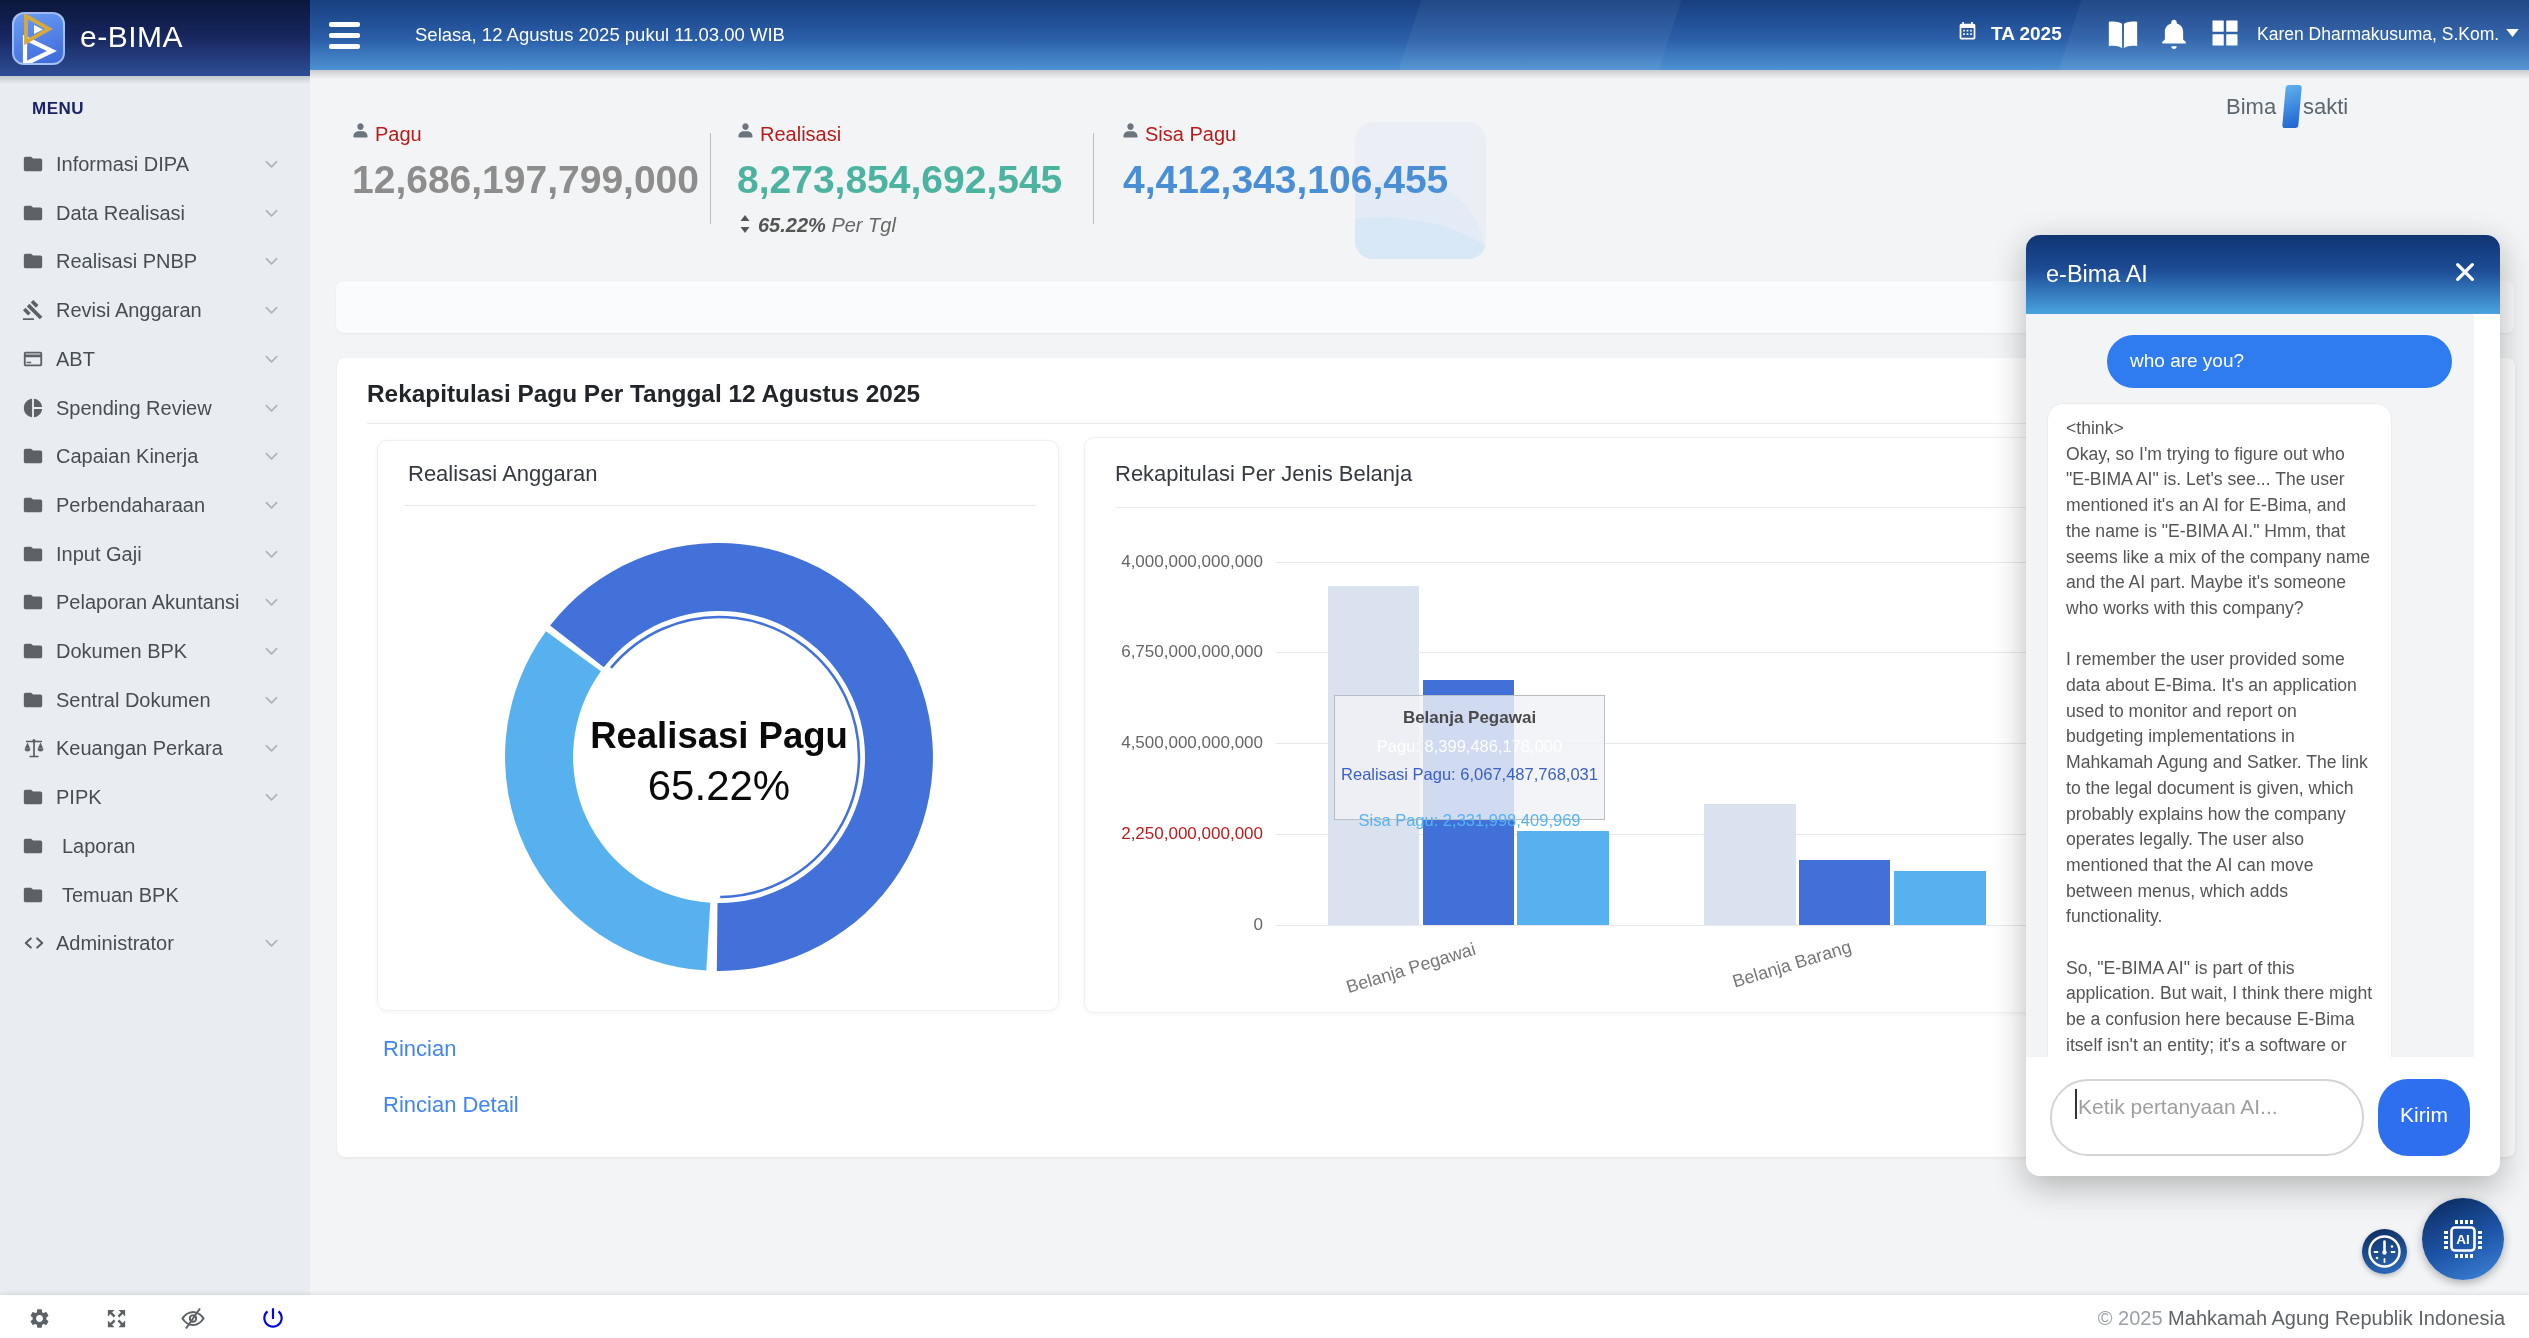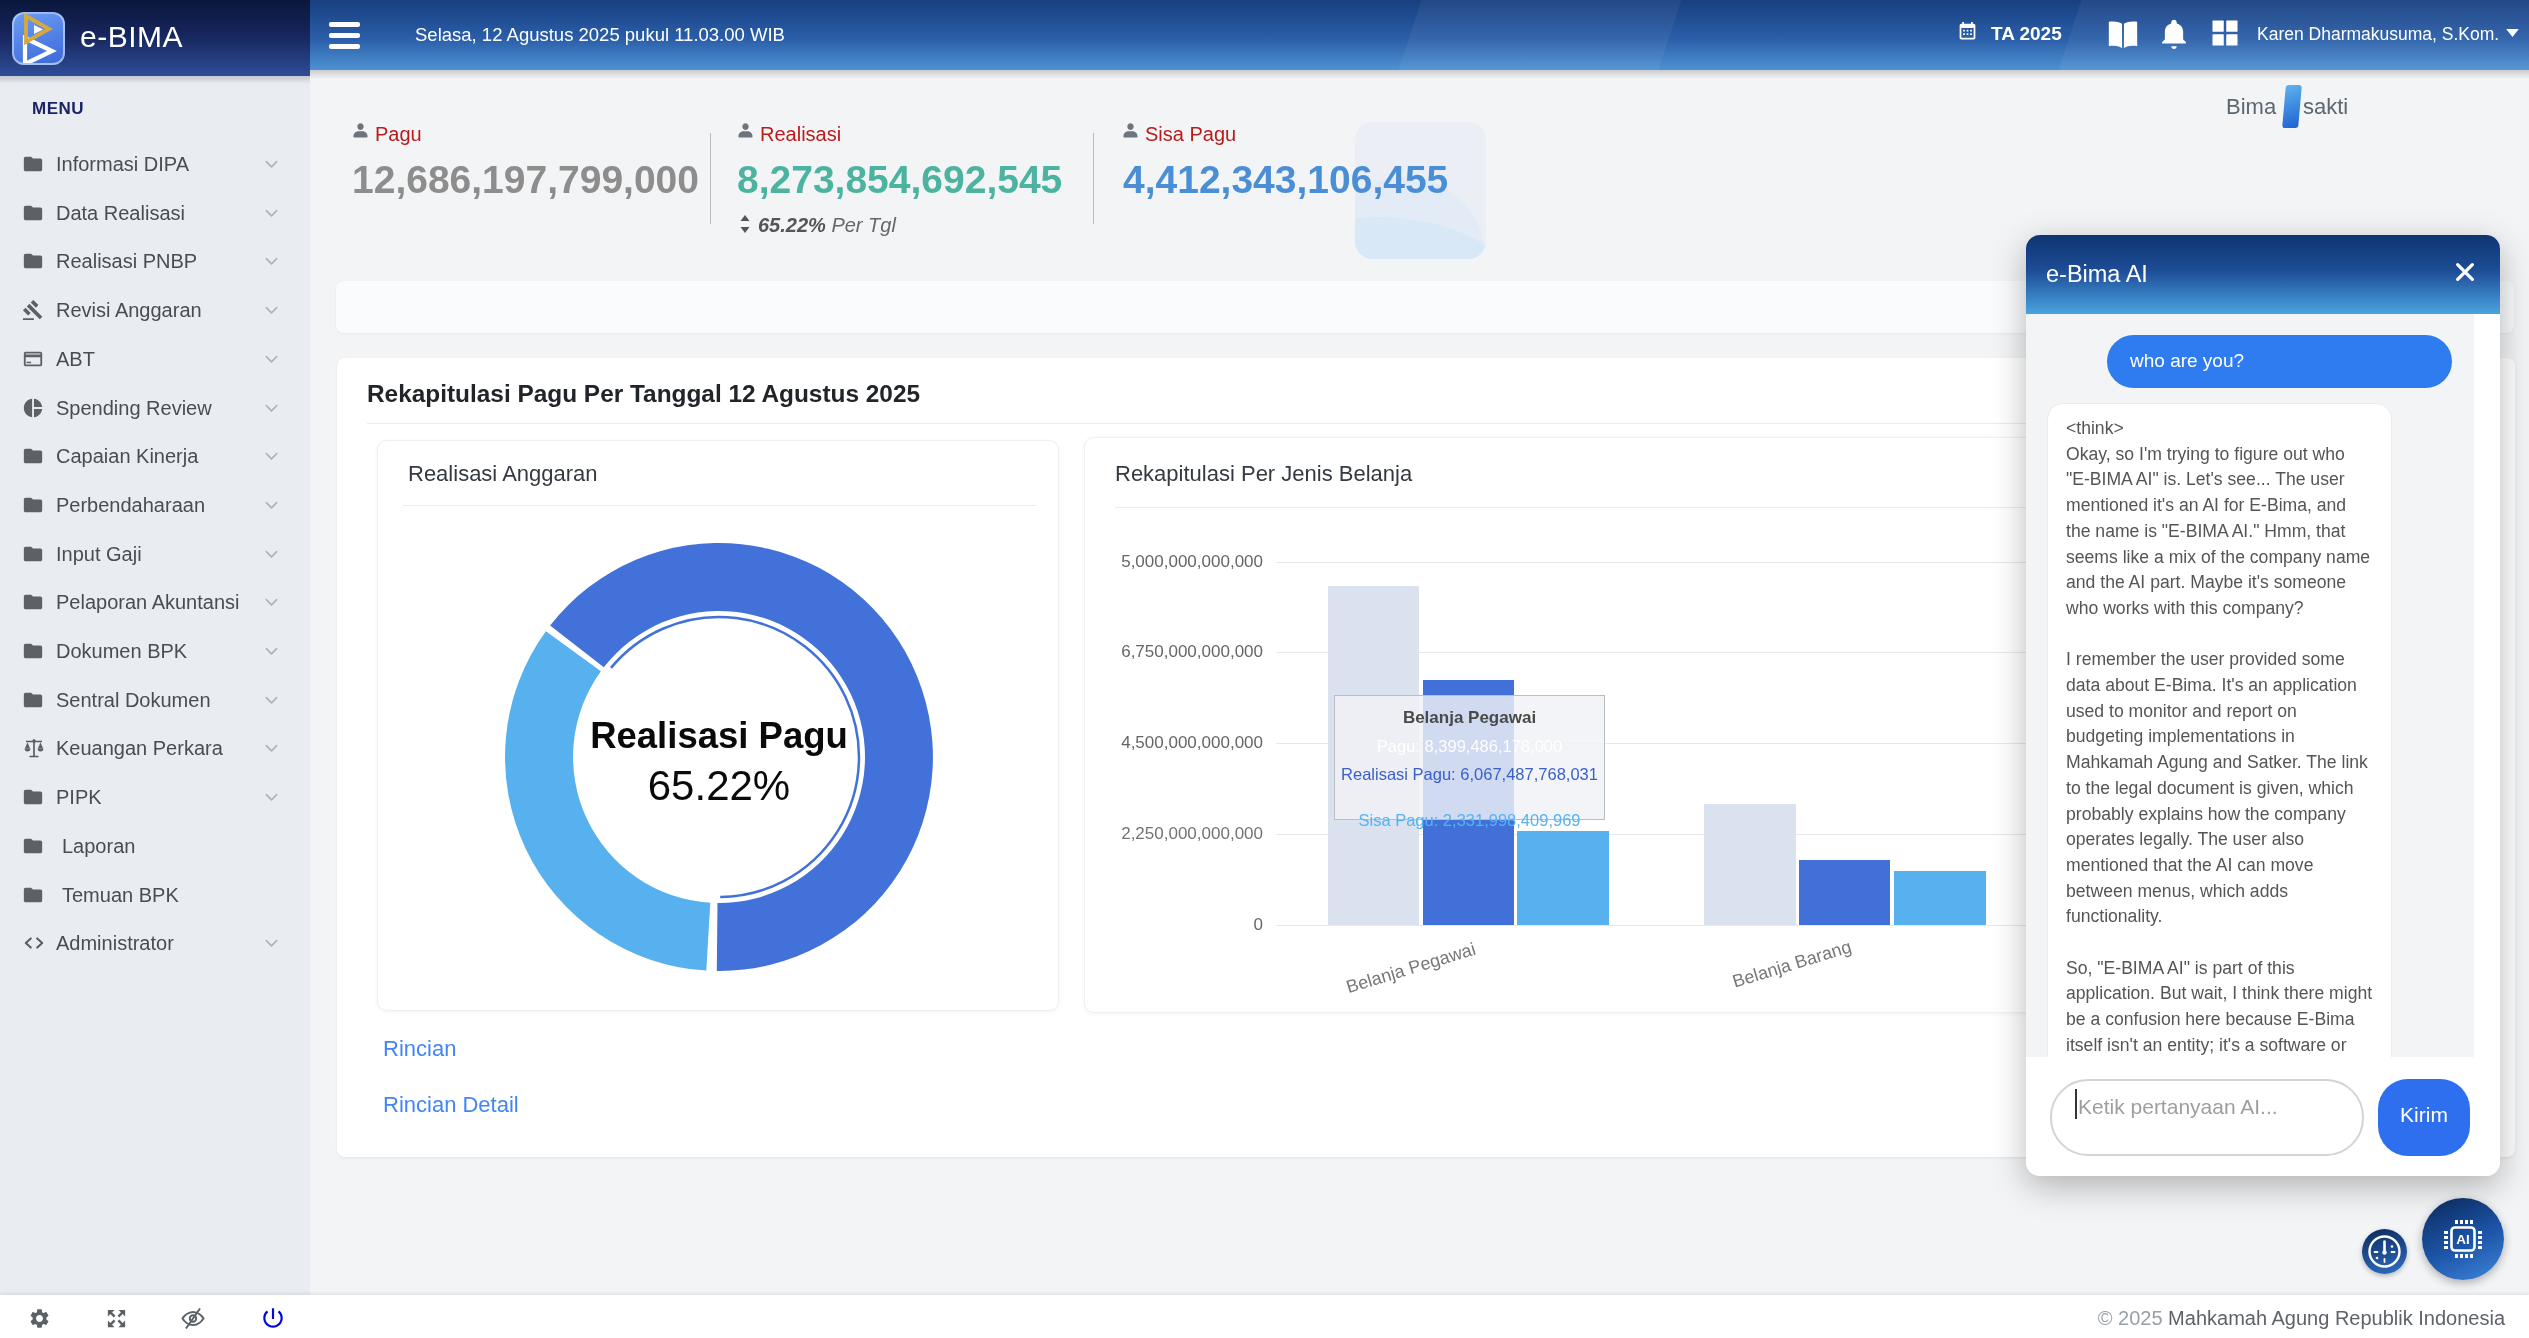--- a/index.html
+++ b/index.html
@@ -323,27 +323,27 @@
       </svg>
     <div class="abs" style="left:0;top:274px;width:682px;text-align:center;font-size:36.5px;font-weight:bold;color:#0a0a0a;">Realisasi Pagu</div>
     <div class="abs" style="left:0;top:321px;width:682px;text-align:center;font-size:42px;color:#0a0a0a;">65.22%</div>
   </div>
 
   <div class="innercard" style="left:747px;top:79px;width:1395px;height:576px;overflow:hidden;">
     <div class="cardtitle" style="left:30px;top:23px;">Rekapitulasi Per Jenis Belanja</div>
     <div class="carddiv" style="left:30px;top:69px;width:1335px;"></div>
     <div id="barchart" class="abs" style="left:0;top:0;width:1395px;height:576px;">
 <div class="abs" style="left:191px;top:124px;width:1190px;height:1px;background:#e7e8ea;"></div>
-<div class="abs" style="left:0px;top:114px;width:178px;text-align:right;font-size:17px;color:#666;">5,000,000,000,000</div>
+<div class="abs" style="left:0px;top:114px;width:178px;text-align:right;font-size:17px;color:#666;">4,000,000,000,000</div>
 <div class="abs" style="left:191px;top:214px;width:1190px;height:1px;background:#e7e8ea;"></div>
 <div class="abs" style="left:0px;top:204px;width:178px;text-align:right;font-size:17px;color:#666;">6,750,000,000,000</div>
 <div class="abs" style="left:191px;top:305px;width:1190px;height:1px;background:#e7e8ea;"></div>
 <div class="abs" style="left:0px;top:295px;width:178px;text-align:right;font-size:17px;color:#666;">4,500,000,000,000</div>
 <div class="abs" style="left:191px;top:396px;width:1190px;height:1px;background:#e7e8ea;"></div>
-<div class="abs" style="left:0px;top:386px;width:178px;text-align:right;font-size:17px;color:#737373;">2,250,000,000,000</div>
+<div class="abs" style="left:0px;top:386px;width:178px;text-align:right;font-size:17px;color:#b91c1c;">2,250,000,000,000</div>
 <div class="abs" style="left:191px;top:487px;width:1190px;height:1px;background:#e7e8ea;"></div>
 <div class="abs" style="left:0px;top:477px;width:178px;text-align:right;font-size:17px;color:#666;">0</div>
 <div class="abs" style="left:243px;top:148px;width:91px;height:339px;background:#dbe2ef;"></div>
 <div class="abs" style="left:338px;top:242px;width:91px;height:245px;background:#4170d8;"></div>
 <div class="abs" style="left:432px;top:393px;width:92px;height:94px;background:#56b1ee;"></div>
 <div class="abs" style="left:619px;top:366px;width:92px;height:121px;background:#dbe2ef;"></div>
 <div class="abs" style="left:714px;top:422px;width:91px;height:65px;background:#4170d8;"></div>
 <div class="abs" style="left:809px;top:433px;width:92px;height:54px;background:#56b1ee;"></div>
 <div class="abs" style="left:226px;top:520px;width:200px;text-align:center;font-size:18px;color:#777;transform:rotate(-17deg);">Belanja Pegawai</div>
 <div class="abs" style="left:607px;top:516px;width:200px;text-align:center;font-size:18px;color:#777;transform:rotate(-17deg);">Belanja Barang</div>

